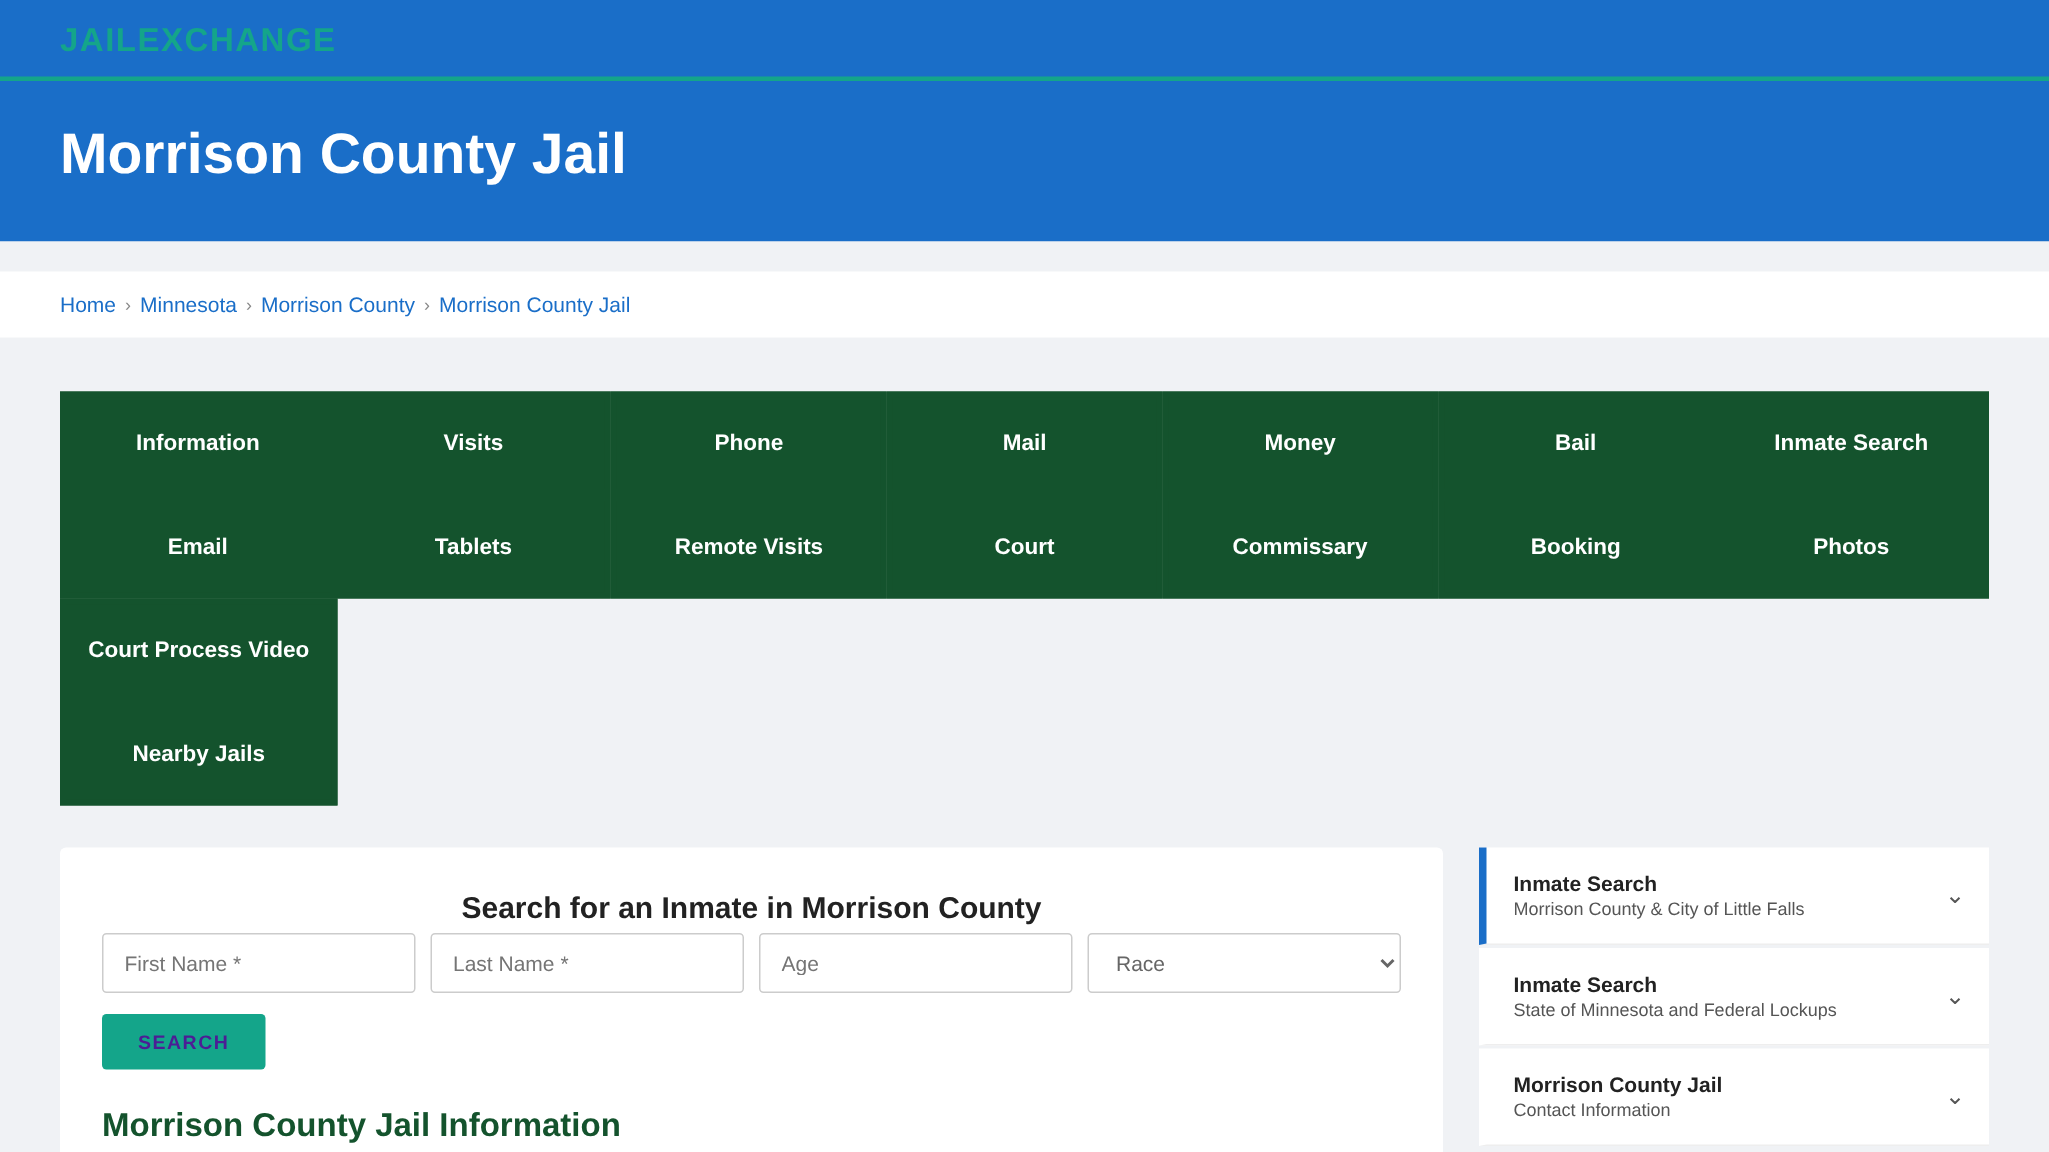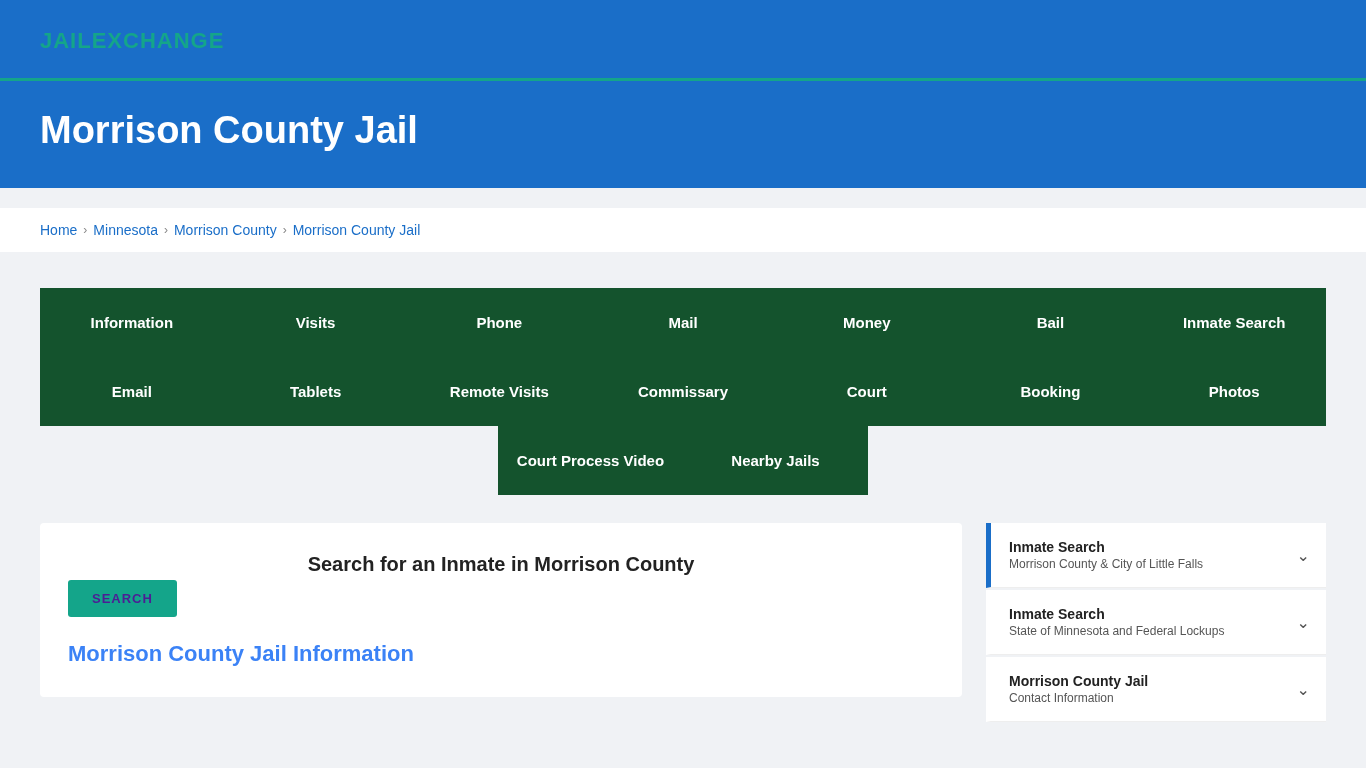--- a/index.html
+++ b/index.html
@@ -5,21 +5,21 @@
     * { margin: 0; padding: 0; box-sizing: border-box; }
     body { font-family: Arial, sans-serif; background: #f0f2f5; color: #333; }
 
     
     header {
       background: #1a6ec8;
       display: flex;
       align-items: center;
       justify-content: space-between;
       padding: 0 40px;
-      height: 81px;
+      height: 54px;
       position: relative;
     }
     header::after {
       content: '';
       position: absolute;
       bottom: 0; left: 0; right: 0;
       height: 3px;
       background: #14a58a;
     }
     .logo {
@@ -110,20 +110,21 @@
       font-weight: 600;
       cursor: pointer;
       flex: 1;
       text-align: center;
       min-width: 130px;
       transition: background 0.2s;
     }
     .btn-row-3 {
       display: flex;
       justify-content: center;
+      flex-direction: column;
     }
     .btn-row-3 .grid-btn {
       flex: none;
       width: 185px;
     }
 
     
     .content-layout {
       display: flex;
       gap: 24px;
@@ -170,21 +171,21 @@
       padding: 11px 24px;
       font-size: 13px;
       font-weight: 700;
       letter-spacing: 1px;
       border-radius: 3px;
       cursor: pointer;
     }
     .section-heading {
       font-size: 22px;
       font-weight: 800;
-      color: #3b82f6;
+      color: #14532d;
       margin-top: 24px;
     }
 
     
     .right-panel {
       width: 340px;
       flex-shrink: 0;
     }
     .sidebar-item {
       background: #fff;
@@ -247,35 +248,48 @@
       <button class="grid-btn">Phone</button>
       <button class="grid-btn">Mail</button>
       <button class="grid-btn">Money</button>
       <button class="grid-btn">Bail</button>
       <button class="grid-btn">Inmate Search</button>
     </div>
     <div class="btn-row">
       <button class="grid-btn">Email</button>
       <button class="grid-btn">Tablets</button>
       <button class="grid-btn">Remote Visits</button>
+      <button class="grid-btn">Court</button>
       <button class="grid-btn">Commissary</button>
-      <button class="grid-btn">Court</button>
       <button class="grid-btn">Booking</button>
       <button class="grid-btn">Photos</button>
     </div>
     <div class="btn-row btn-row-3">
       <button class="grid-btn">Court Process Video</button>
       <button class="grid-btn">Nearby Jails</button>
     </div>
   </div>
 
   <div class="content-layout">
 
     <div class="left-panel">
       <div class="search-title">Search for an Inmate in Morrison County</div>
+      <div class="search-fields">
+        <input type="text" placeholder="First Name *" style="">
+        <input type="text" placeholder="Last Name *" style="">
+        <input type="text" placeholder="Age" style="">
+        <select>
+          <option>Race</option>
+          <option>White</option>
+          <option>Black</option>
+          <option>Hispanic</option>
+          <option>Asian</option>
+          <option>Other</option>
+        </select>
+      </div>
       <button class="search-btn">SEARCH</button>
       <h2 class="section-heading">Morrison County Jail Information</h2>
     </div>
 
     <div class="right-panel">
       <div class="sidebar-item active">
         <div>
           <div class="si-title">Inmate Search</div>
           <div class="si-subtitle">Morrison County &amp; City of Little Falls</div>
         </div>

